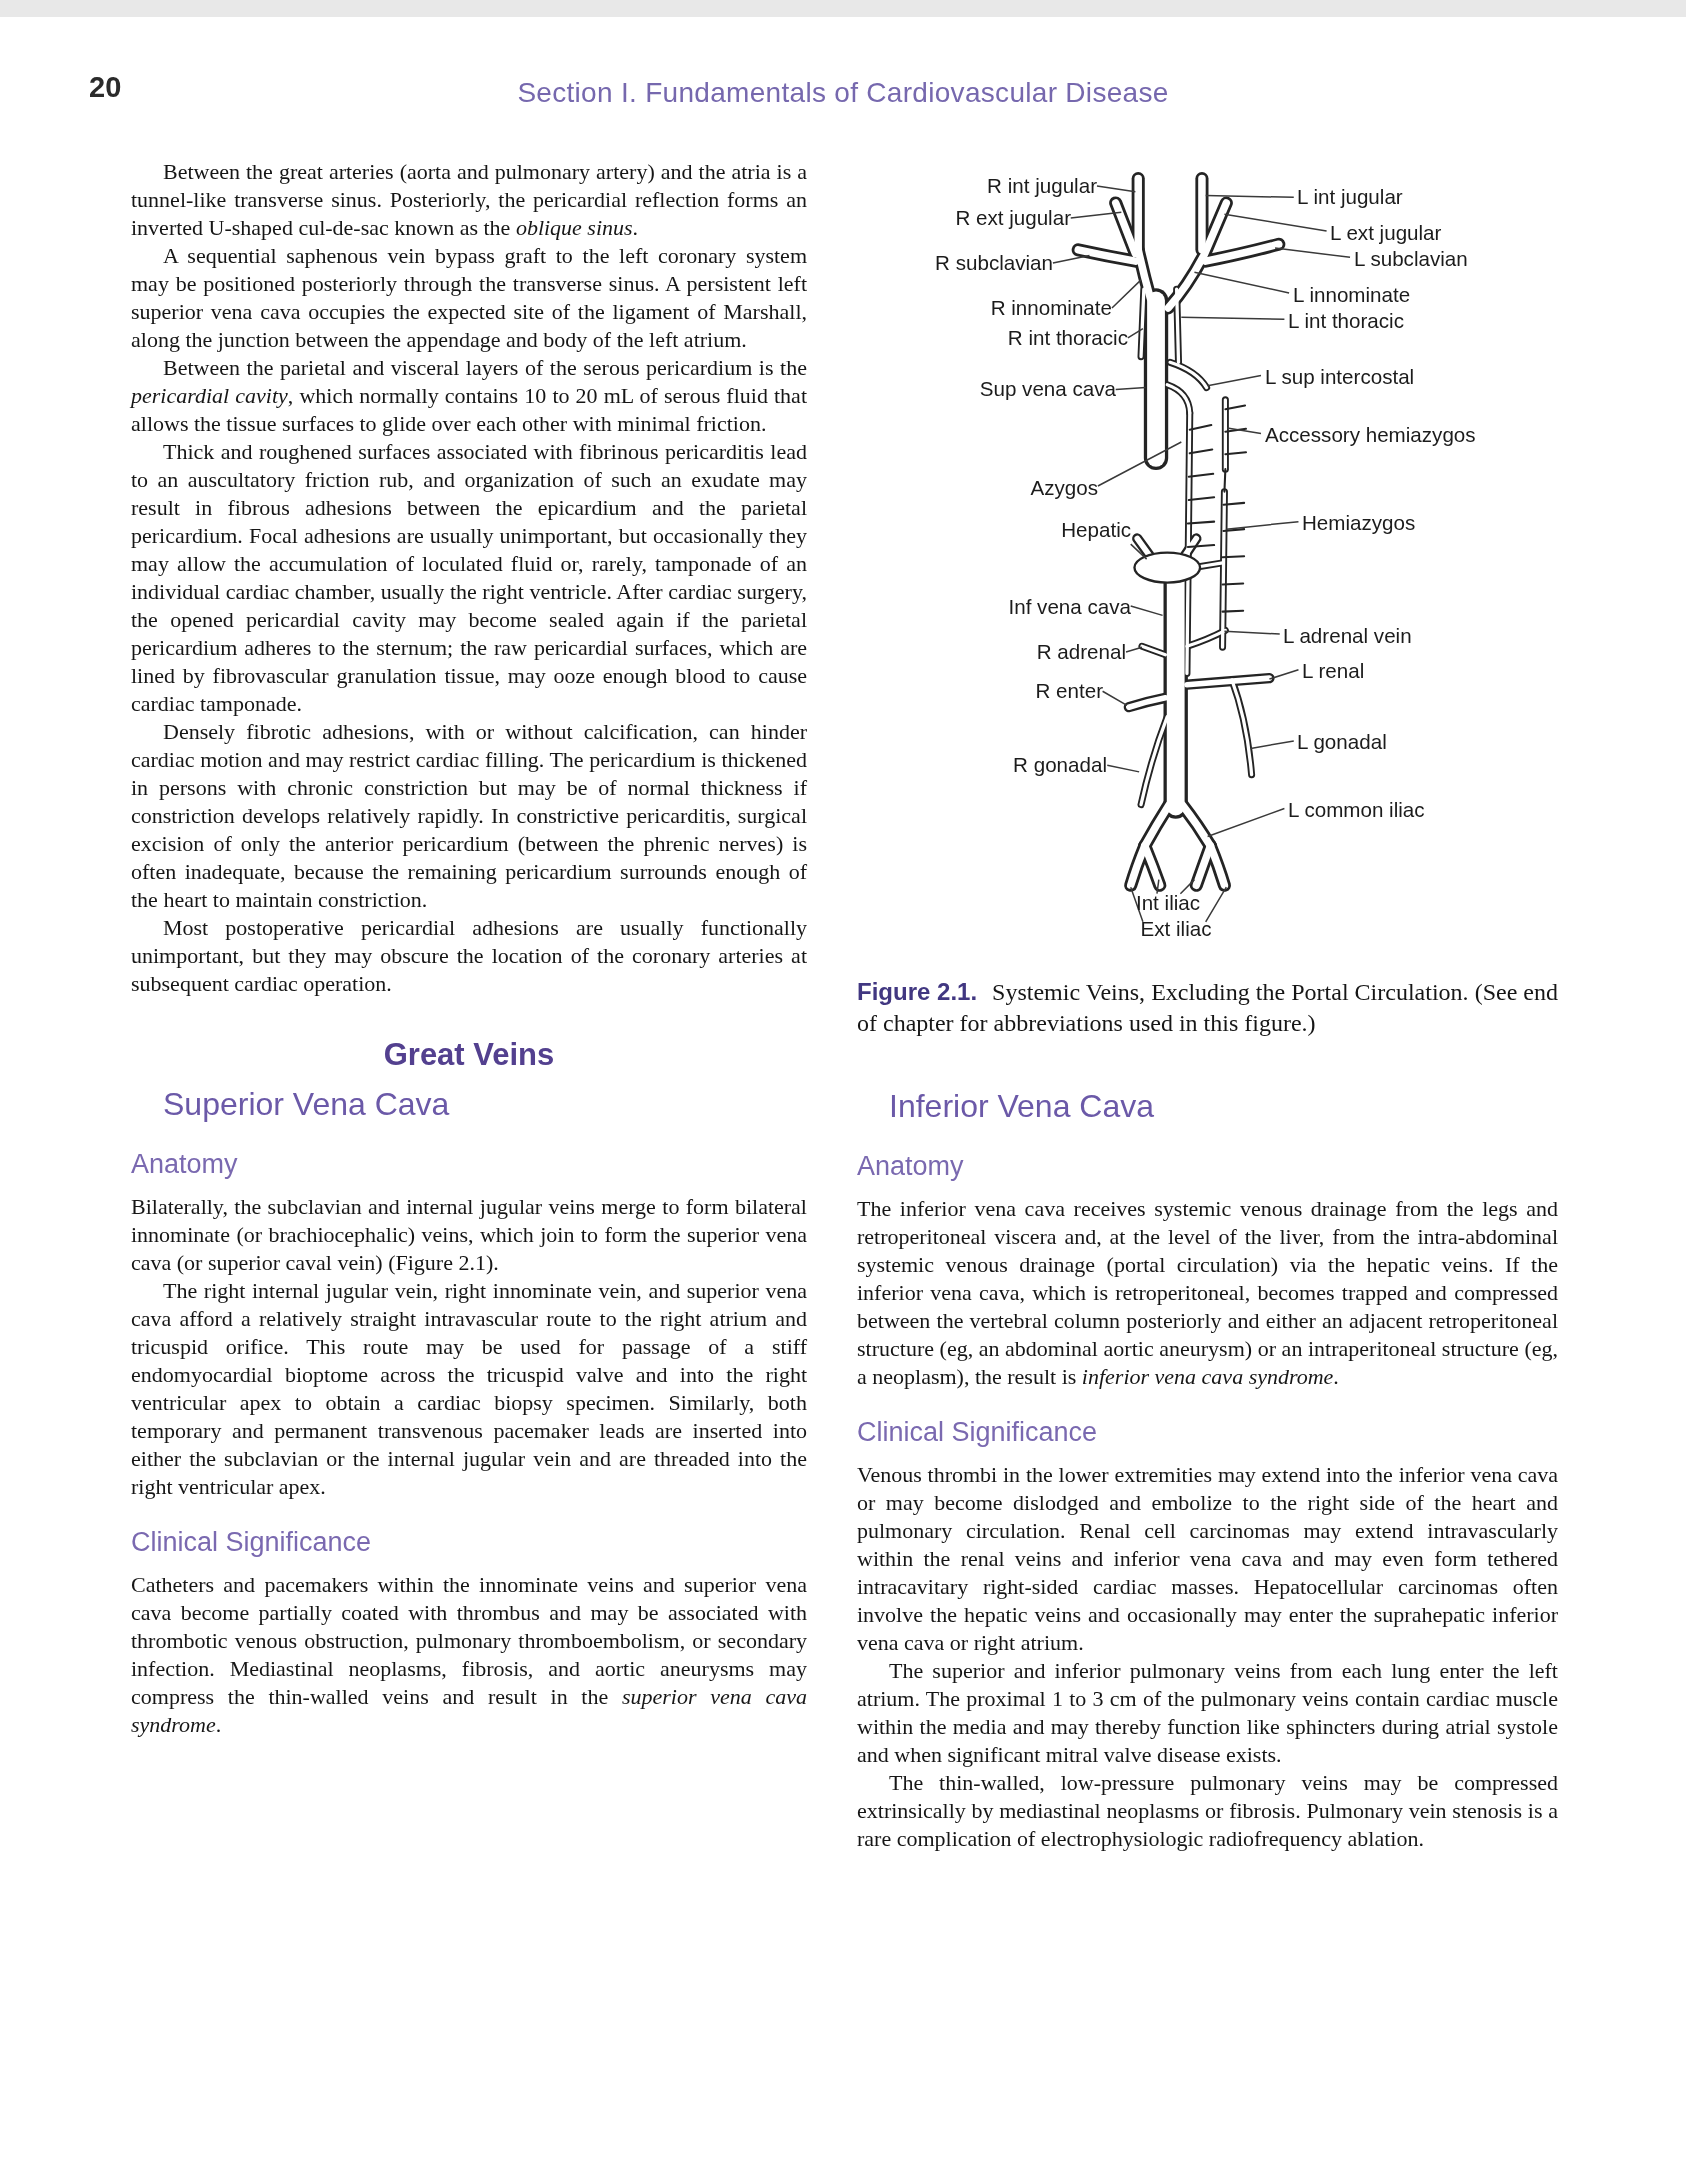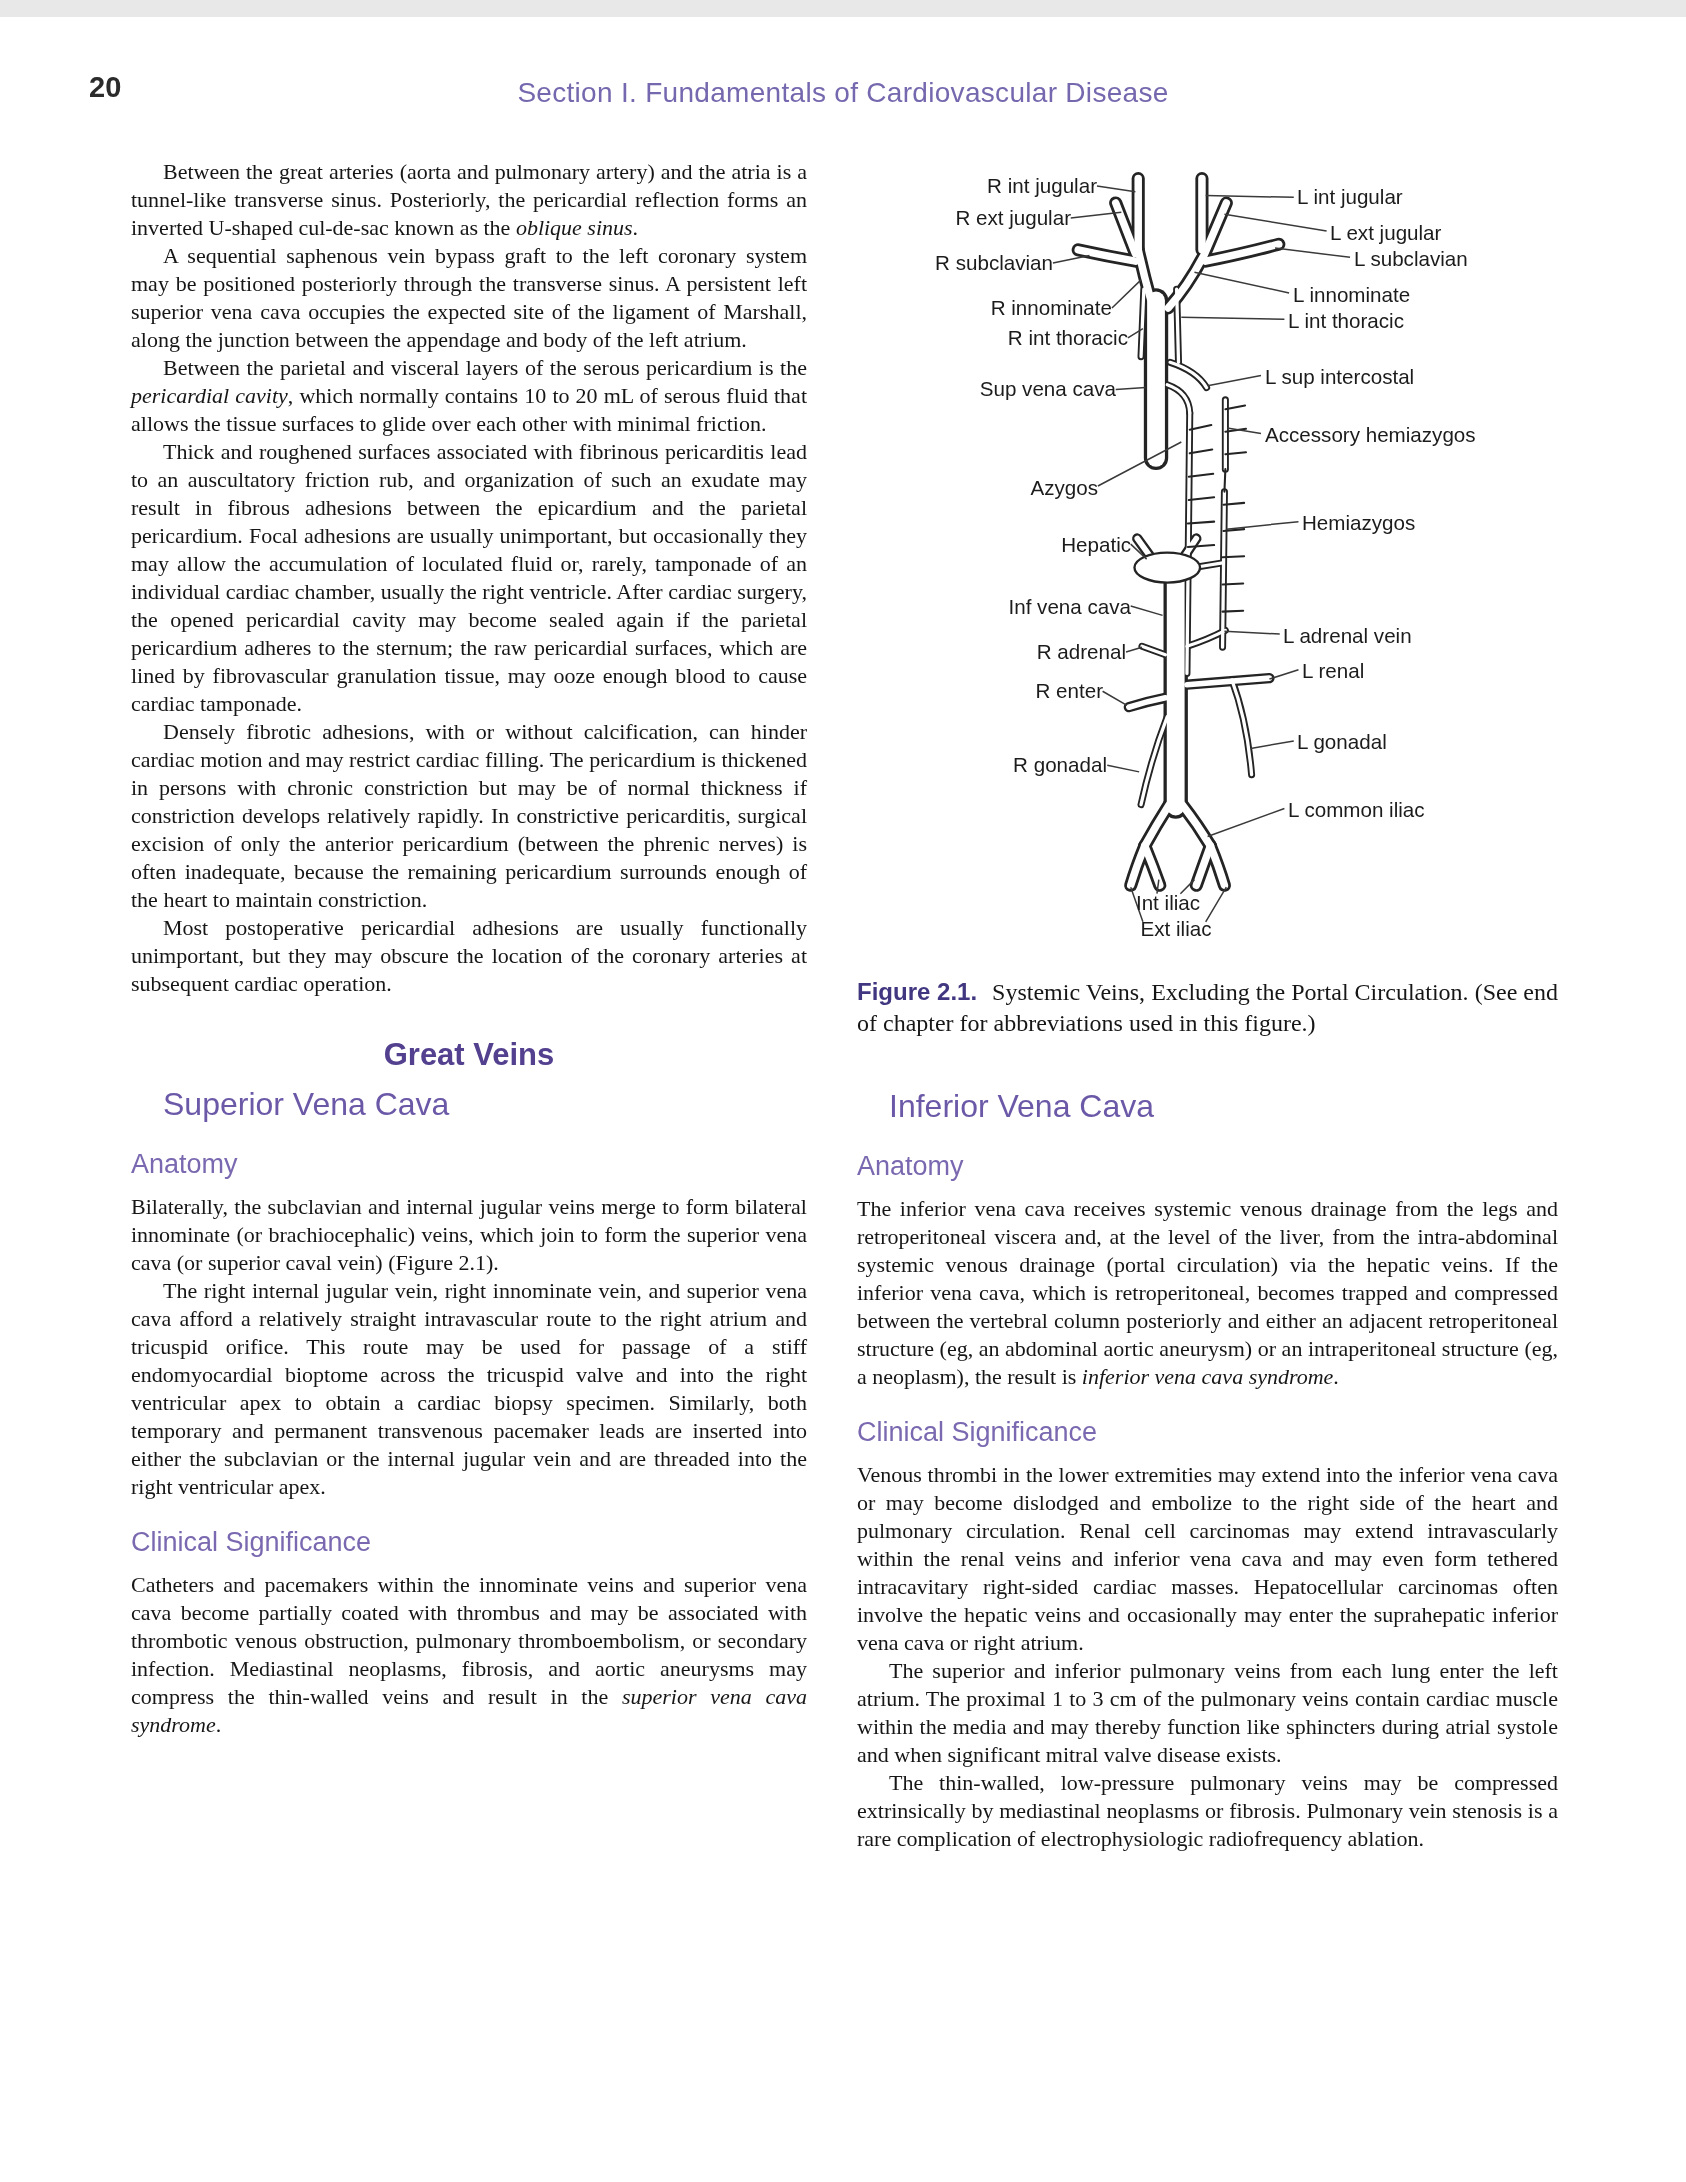--- a/index.html
+++ b/index.html
@@ -195,21 +195,21 @@
                    M471,546 L440,556 M466,622 L420,630 M456,694 L374,724"></path>
         </svg>
 
         <span class="fig-label" style="right:463px;top:17px">R int jugular</span>
         <span class="fig-label" style="right:489px;top:49px">R ext jugular</span>
         <span class="fig-label" style="right:507px;top:94px">R subclavian</span>
         <span class="fig-label" style="right:448px;top:139px">R innominate</span>
         <span class="fig-label" style="right:432px;top:169px">R int thoracic</span>
         <span class="fig-label" style="right:444px;top:220px">Sup vena cava</span>
         <span class="fig-label" style="right:462px;top:319px">Azygos</span>
-        <span class="fig-label" style="right:429px;top:376px">Hepatic</span>
+        <span class="fig-label" style="right:429px;top:361px">Hepatic</span>
         <span class="fig-label" style="right:429px;top:438px">Inf vena cava</span>
         <span class="fig-label" style="right:434px;top:483px">R adrenal</span>
         <span class="fig-label" style="right:457px;top:522px">R enter</span>
         <span class="fig-label" style="right:453px;top:596px">R gonadal</span>
         <span class="fig-label center" style="left:311px;top:734px">Int iliac</span>
         <span class="fig-label center" style="left:319px;top:760px">Ext iliac</span>
         <span class="fig-label" style="left:440px;top:28px">L int jugular</span>
         <span class="fig-label" style="left:473px;top:64px">L ext jugular</span>
         <span class="fig-label" style="left:497px;top:90px">L subclavian</span>
         <span class="fig-label" style="left:436px;top:126px">L innominate</span>

